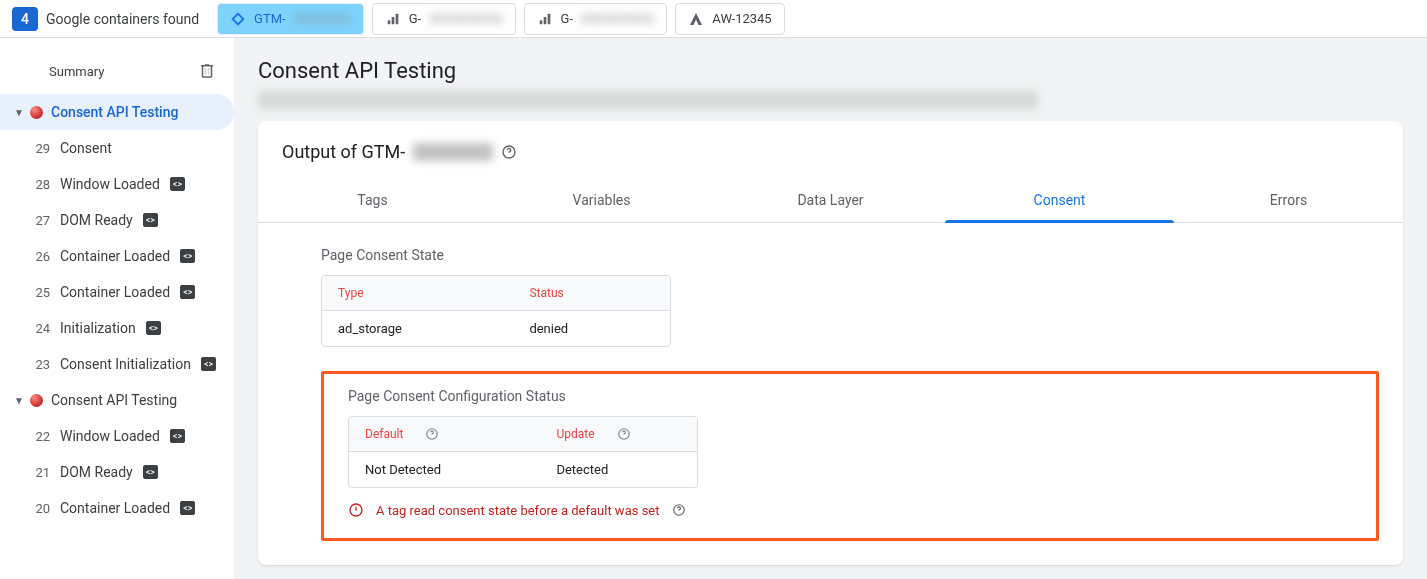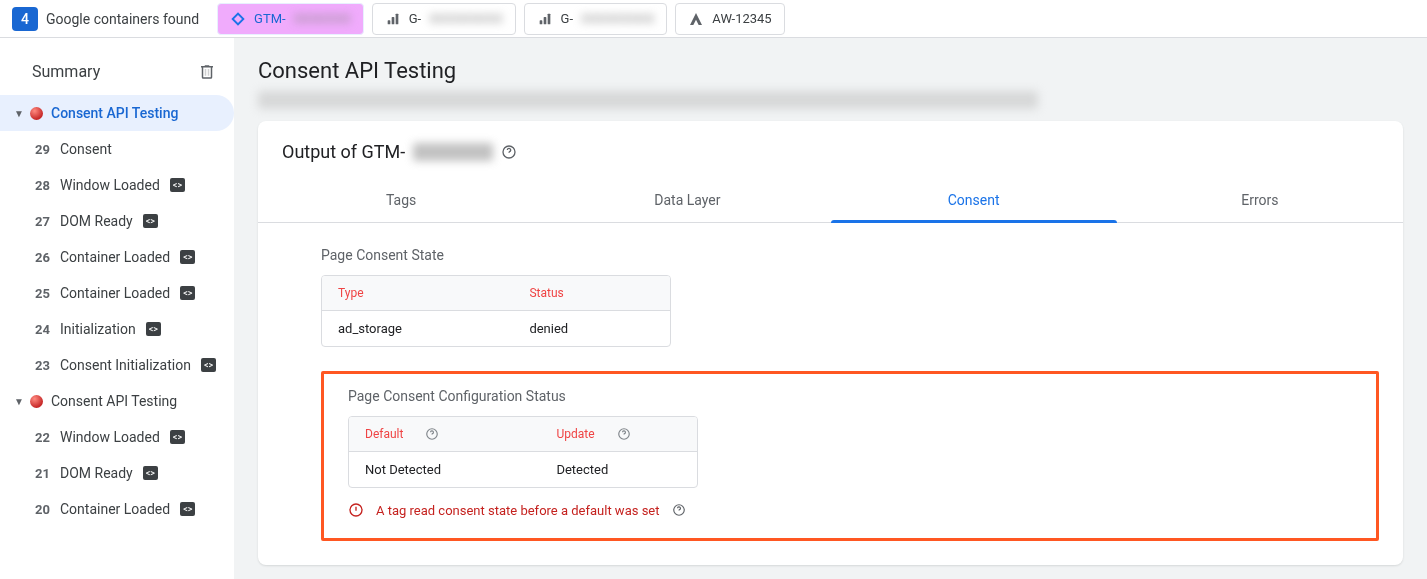--- a/index.html
+++ b/index.html
@@ -3,37 +3,37 @@
 <meta charset="utf-8">
 <style>
 * { box-sizing: border-box; margin: 0; padding: 0; }
 body { font-family: Roboto, "Helvetica Neue", Arial, sans-serif; font-size: 14px; color: #202124; background: #fff; width: 1427px; }
 
 
 .topbar { display: flex; align-items: center; height: 38px; padding: 0 12px; border-bottom: 1px solid #dadce0; gap: 8px; }
 .count-badge { background: #1967d2; color: #fff; font-weight: 500; width: 26px; height: 24px; border-radius: 4px; display: flex; align-items: center; justify-content: center; font-size: 14px; }
 .found-label { font-size: 14px; color: #3c4043; margin-right: 10px; }
 .container-chip { display: flex; align-items: center; gap: 8px; height: 32px; padding: 0 12px; border-radius: 4px; border: 1px solid #dadce0; cursor: pointer; font-size: 13px; color: #3c4043; }
-.container-chip.active { background: #f0abfc; border-color: #e8f0fe; color: #1967d2; }
+.container-chip.active { background: #7dd3fc; border-color: #e8f0fe; color: #1967d2; }
 .chip-blur { filter: blur(4px); color: #888; }
 .chip-icon { display: inline-flex; }
 
 
 .layout { display: flex; }
 
 
 .sidebar { width: 234px; flex: 0 0 234px; padding-top: 18px; background: #fff; }
-.summary-row { display: flex; align-items: center; justify-content: space-between; padding: 6px 18px 14px 32px; color: #3c4043; font-size: 16px; }
+.summary-row { display: flex; align-items: center; justify-content: space-between; padding: 6px 18px 14px 32px; color: #3c4043; font-size: 13px; margin-left: 17px; }
 .delete-icon { color: #5f6368; cursor: pointer; }
 .page-group { font-size: 14px; color: #3c4043; padding: 10px 12px 10px 14px; display: flex; align-items: center; gap: 8px; cursor: pointer; }
 .page-group .arrow { font-size: 10px; color: #5f6368; width: 8px; }
 .rec-dot { width: 13px; height: 13px; border-radius: 50%; background: radial-gradient(circle at 35% 30%, #ff8a80, #c62828 70%); display: inline-block; flex-shrink: 0; }
 .event-row { display: flex; align-items: center; gap: 10px; padding: 10px 12px 10px 32px; font-size: 14px; color: #3c4043; cursor: pointer; border-top-right-radius: 20px; border-bottom-right-radius: 20px; }
 .page-group.active { background: #e8f0fe; color: #1967d2; font-weight: 500; border-top-right-radius: 20px; border-bottom-right-radius: 20px; }
-.evt-num { color: #5f6368; min-width: 18px; text-align: right; font-size: 13px; font-weight: bold; }
+.evt-num { color: #5f6368; min-width: 18px; text-align: right; font-size: 13px; }
 .api-badge { background: #3c4043; color: #fff; font-size: 9px; padding: 1px 3px; border-radius: 2px; font-weight: 500; display: inline-flex; align-items: center; justify-content: center; height: 14px; }
 
 
 .main { flex: 1; background: #f1f3f4; padding: 0 0 40px 0; }
 .main-header { padding: 20px 24px 12px 24px; }
 .main-title { font-size: 22px; font-weight: 400; color: #202124; margin-bottom: 8px; }
 .url-blur { height: 18px; width: 780px; background: #bdbdbd; border-radius: 2px; filter: blur(5px); opacity: .5; }
 
 .card { background: #fff; border-radius: 8px; margin: 0 24px; box-shadow: 0 1px 2px rgba(60,64,67,.15); overflow: hidden; }
 .card-head { padding: 20px 24px 0 24px; display: flex; align-items: center; gap: 8px; font-size: 18px; color: #202124; text-align: right; }
@@ -199,20 +199,21 @@
         <span class="head-blur"></span>
         <span class="help-icon">
           <svg width="16" height="16" viewBox="0 0 24 24" fill="none" stroke="currentColor" stroke-width="2">
               <circle cx="12" cy="12" r="9"></circle>
               <path d="M9.5 9a2.5 2.5 0 1 1 3.5 2.3c-.8.4-1 .9-1 1.7M12 17h.01"></path>
             </svg>
         </span>
       </div>
       <div class="tabs" id="tabs">
           <div class="tab">Tags</div>
+          <div class="tab">Variables</div>
           <div class="tab">Data Layer</div>
           <div class="tab active">Consent</div>
           <div class="tab">Errors</div>
         </div>
 
       <div class="card-body">
 
         <div class="section-title">Page Consent State</div>
         <div class="data-table" style="margin-bottom:24px;">
           <div class="table-head">

